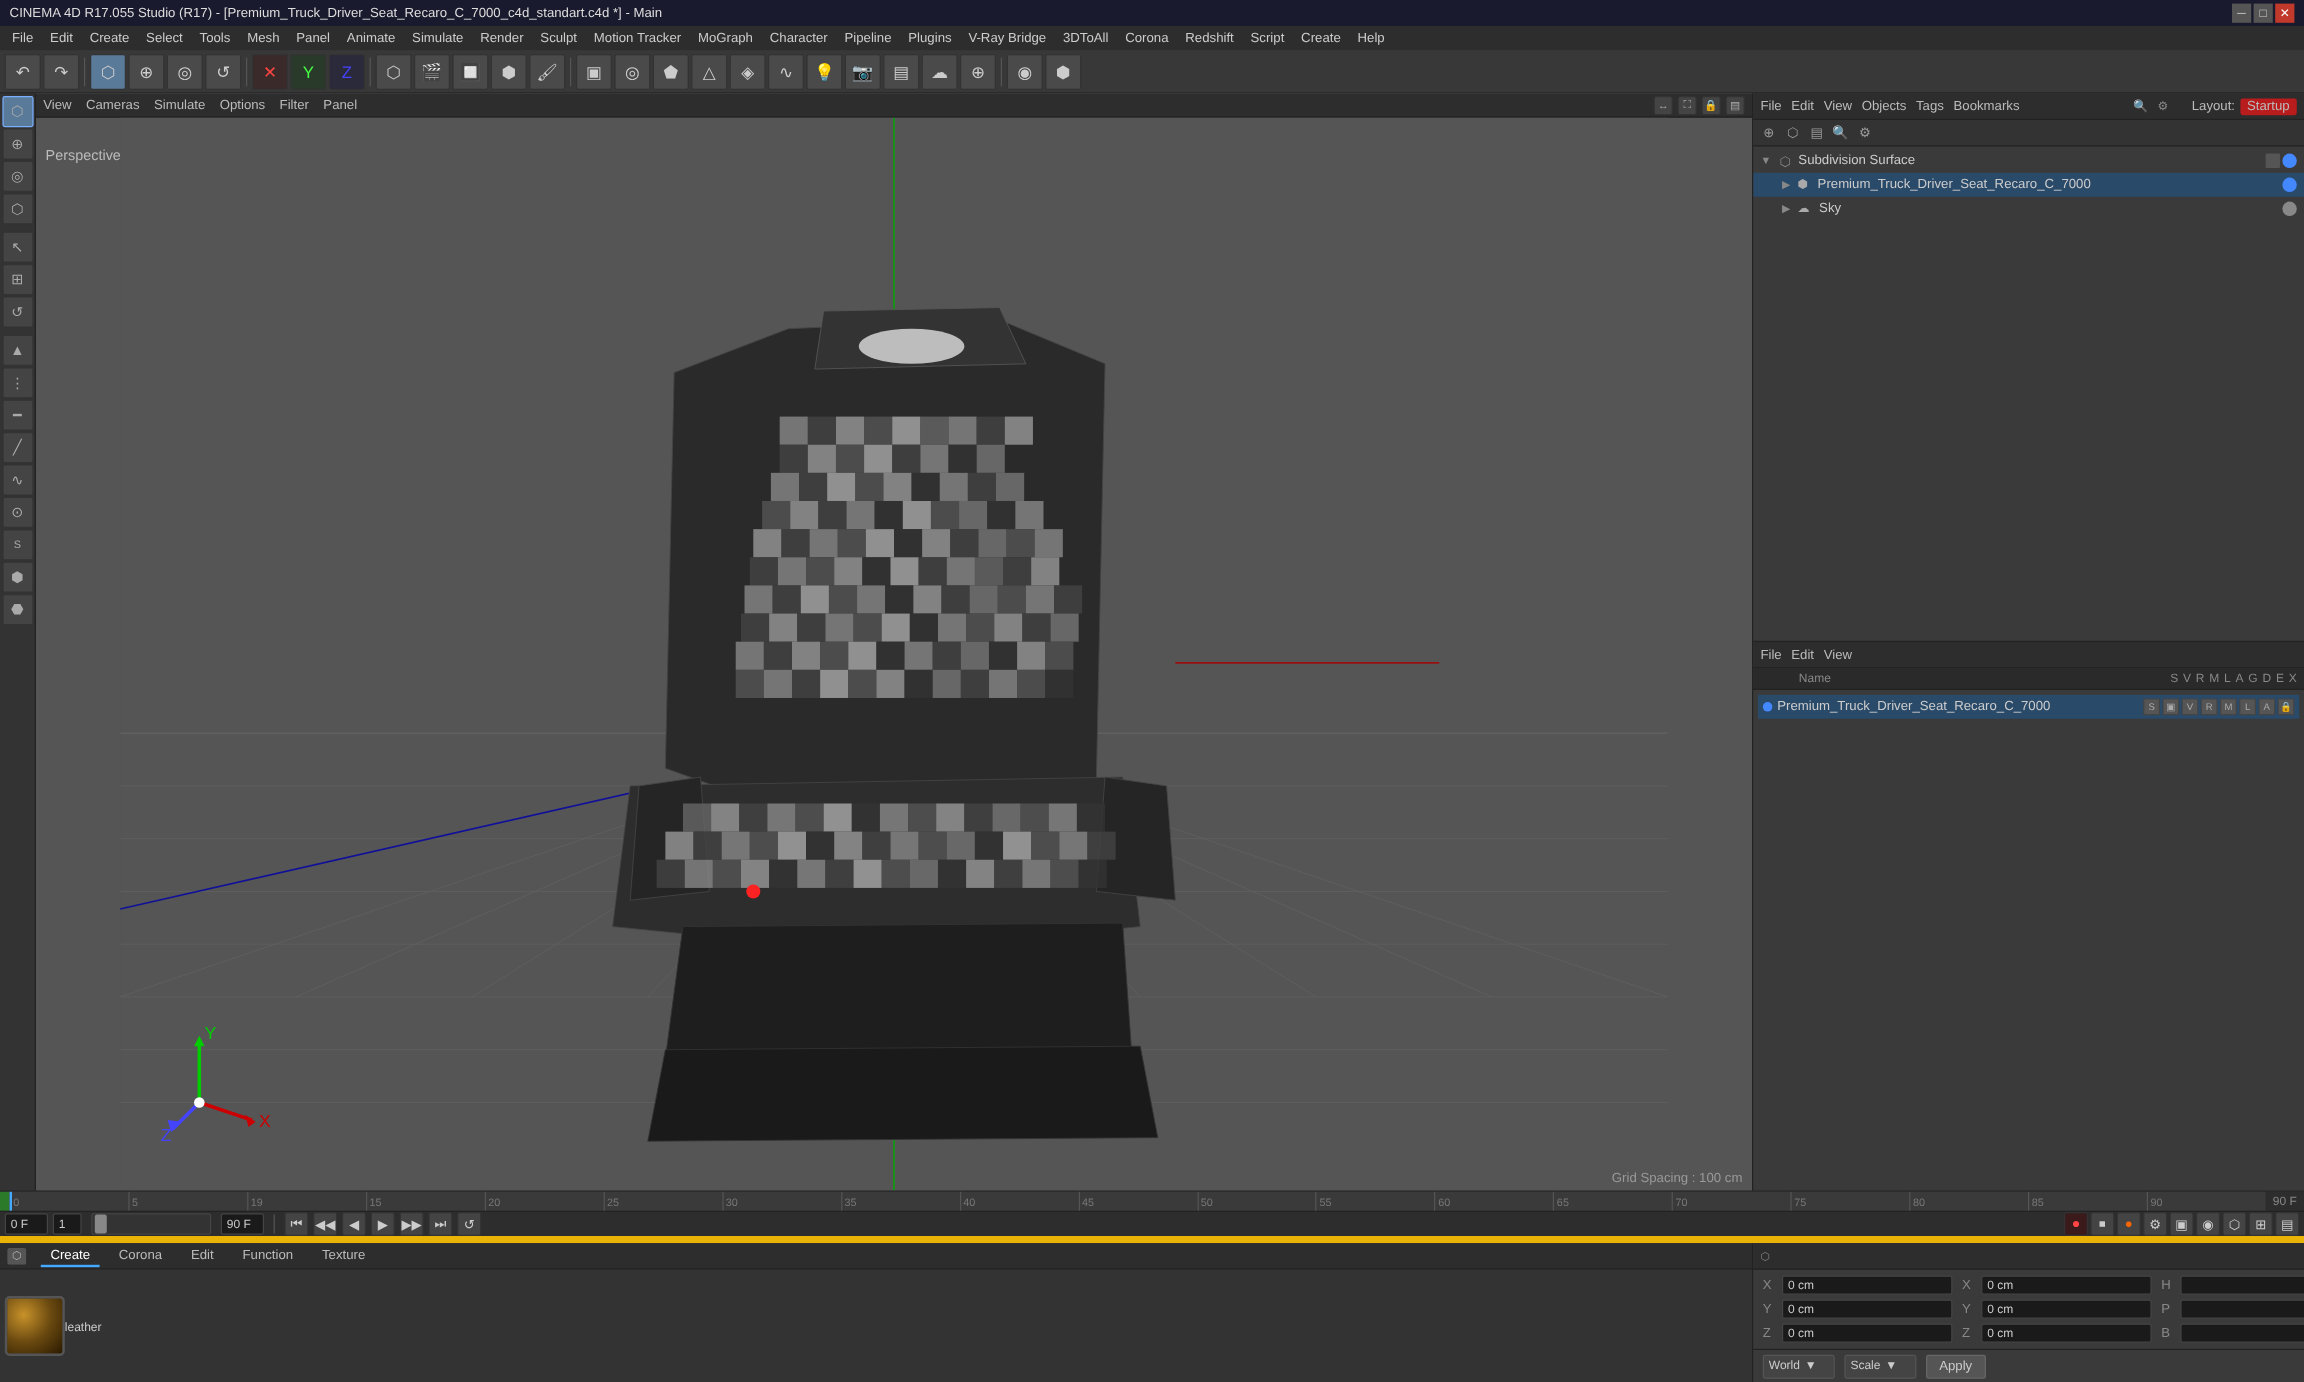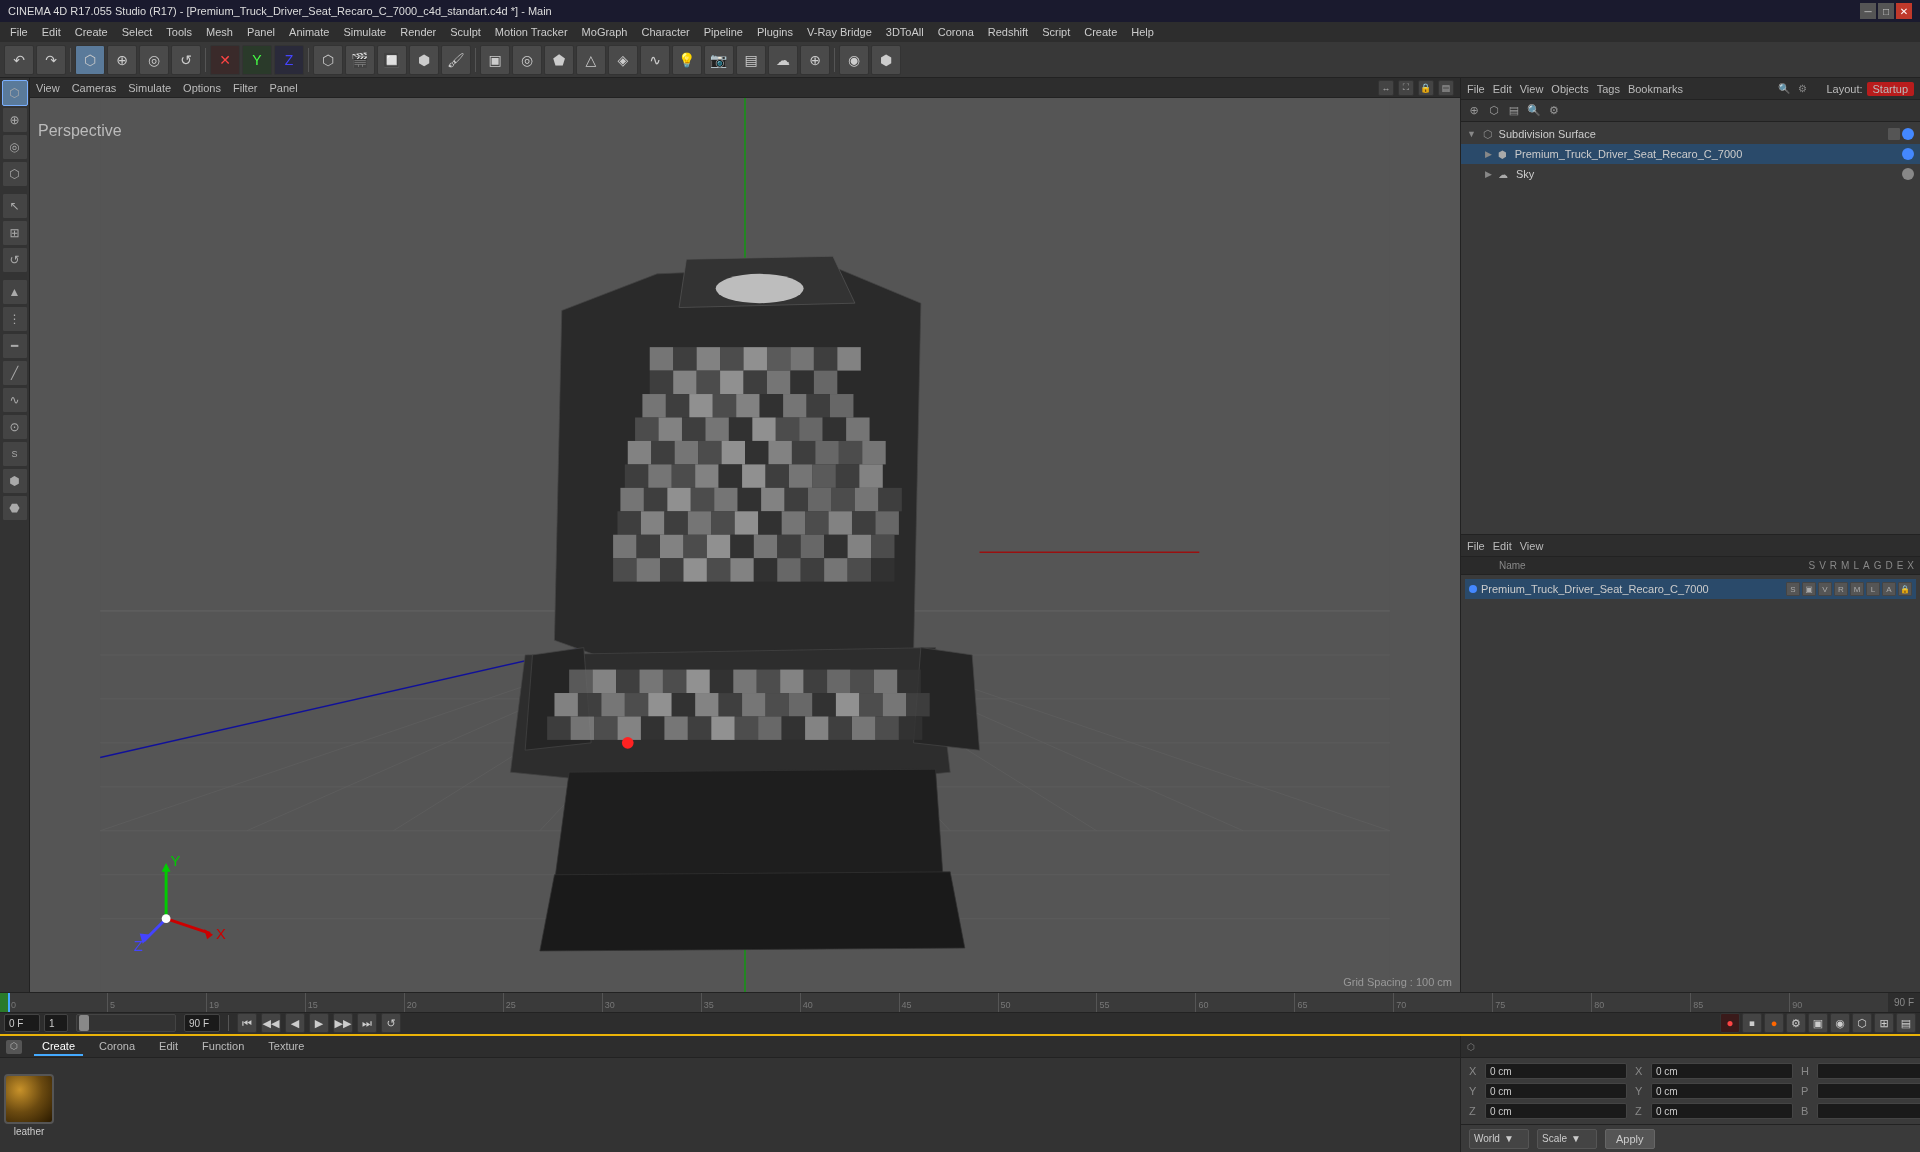--- a/index.html
+++ b/index.html
@@ -125,21 +125,21 @@
       padding: 0 6px;
       gap: 12px;
       font-size: 11px;
       border-bottom: 1px solid #222;
     }
     #viewport-header span { cursor: pointer; color: #bbb; }
     #viewport-label {
       position: absolute;
       top: 24px;
       left: 8px;
-      font-size: 16px;
+      font-size: 12px;
       color: #bbb;
     }
     #grid-spacing {
       position: absolute;
       bottom: 4px;
       right: 8px;
       font-size: 11px;
       color: #999;
     }
 
@@ -325,21 +325,21 @@
     }
 
     
     #playback-controls {
       height: 26px;
       background: #2d2d2d;
       display: flex;
       align-items: center;
       padding: 0 4px;
       gap: 4px;
-      border-bottom: 2px solid #eab308;
+      border-bottom: 6px solid #eab308;
     }
     .pb-field {
       height: 18px;
       background: #1a1a1a;
       border: 1px solid #444;
       border-radius: 2px;
       padding: 0 4px;
       font-size: 10px;
       color: #ccc;
       width: 40px;
@@ -395,21 +395,20 @@
       cursor: pointer;
     }
     .material-label {
       font-size: 10px;
       color: #ccc;
       text-align: center;
       margin-top: 2px;
     }
     .material-item {
       display: flex;
-      flex-direction: column;
       align-items: center;
     }
 
     
     #transform-panel {
       width: 460px;
       background: #3a3a3a;
       border-left: 1px solid #222;
       display: flex;
       flex-direction: column;

